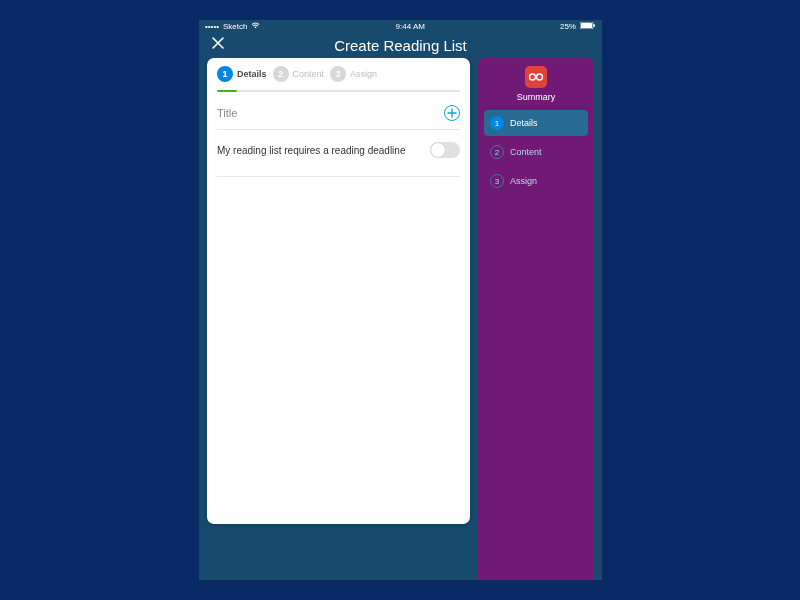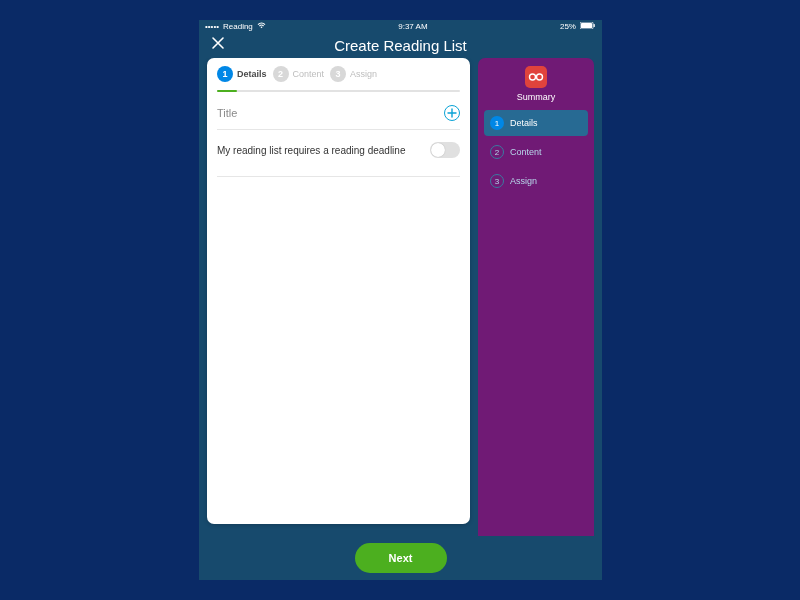--- a/index.html
+++ b/index.html
@@ -118,28 +118,28 @@
 }
 </style>
 </head>
 <body>
 
 <div class="device">
 
   <div class="status-bar">
     <div class="status-left">
       <span>•••••</span>
-      <span>Reading</span>
+      <span>Sketch</span>
       <span>
         <svg width="9" height="7" viewBox="0 0 9 7">
             <path d="M4.5 6.2 3.4 5a1.6 1.6 0 0 1 2.2 0zM2 3.6a3.6 3.6 0 0 1 5 0l-.8.8a2.5 2.5 0 0 0-3.4 0zM.6 2.2a5.6 5.6 0 0 1 7.8 0l-.8.8a4.5 4.5 0 0 0-6.2 0z" fill="#fff"></path>
           </svg>
       </span>
     </div>
-    <span>9:37 AM</span>
+    <span>9:44 AM</span>
     <div class="status-right">
       <span>25%</span>
       <span>
         <svg width="16" height="7" viewBox="0 0 16 7">
             <rect x="0" y="0" width="13" height="7" rx="1.2" fill="none" stroke="#fff" stroke-width="0.8"></rect>
             <rect x="1" y="1" width="11" height="5" rx="0.6" fill="#fff"></rect>
             <rect x="13.5" y="2" width="1.3" height="3" rx="0.6" fill="#fff"></rect>
           </svg>
       </span>
     </div>
@@ -215,17 +215,14 @@
         <span class="sl">Content</span>
       </div>
       <div class="side-item">
         <span class="sn">3</span>
         <span class="sl">Assign</span>
       </div>
     </div>
 
   </div>
 
-  <div class="footer">
-    <button class="next-btn">Next</button>
-  </div>
 
 </div>
 
 </body></html>

